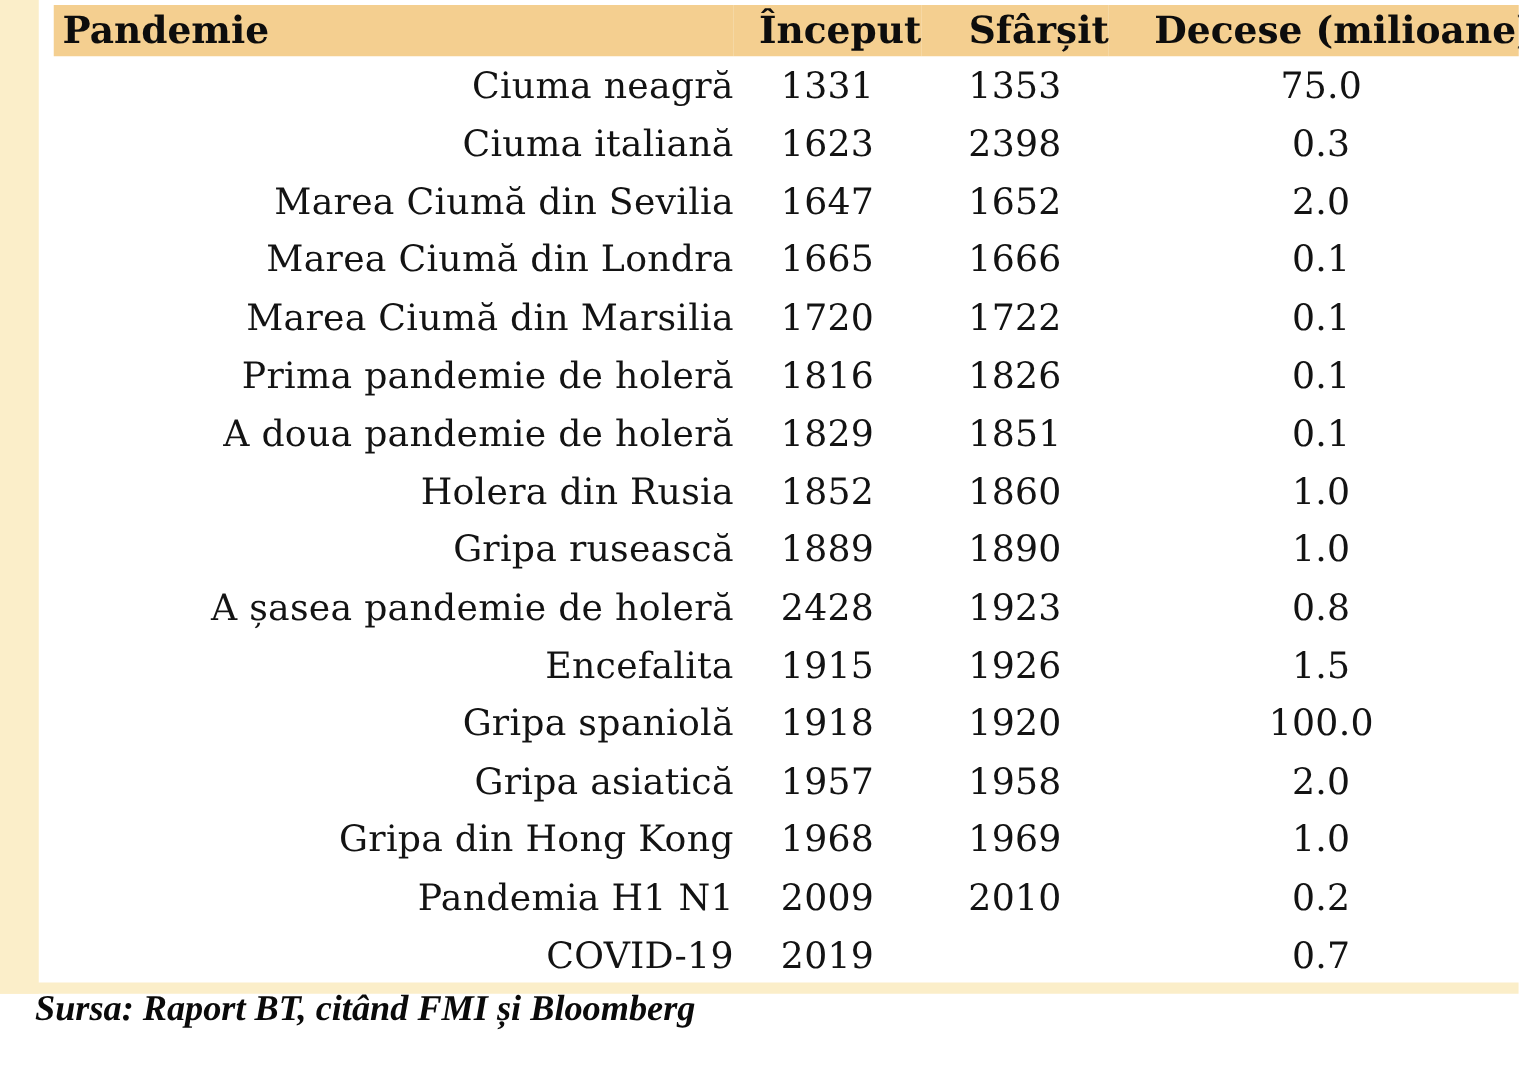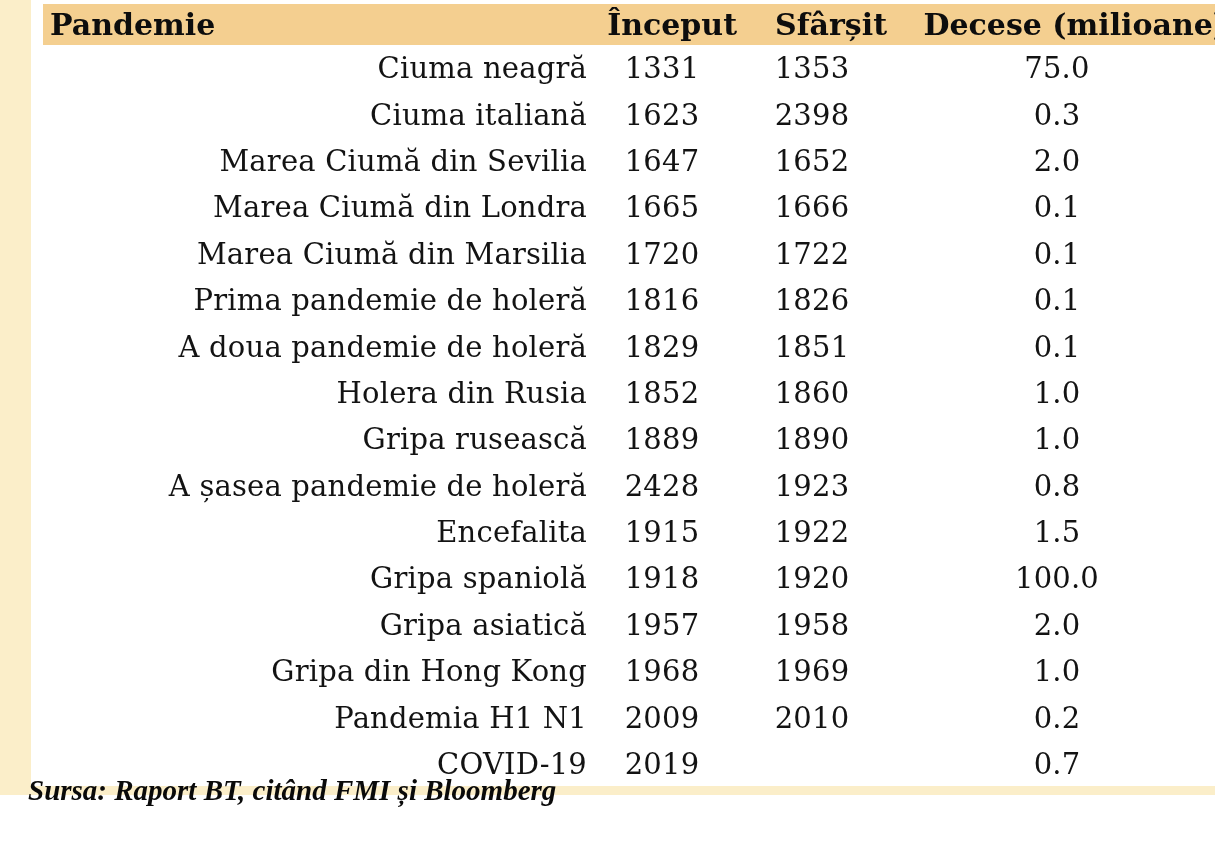--- a/index.html
+++ b/index.html
@@ -67,21 +67,21 @@
     white-space: nowrap;
     letter-spacing: 0.2px;
   }
   table.pandemics tbody td.d-name {
     text-align: right;
     padding-left: 7px;
   }
   .source-line {
     position: absolute;
     left: 28px;
-    top: 774px;
+    top: 791px;
     font-family: "Liberation Serif", "DejaVu Serif", serif;
     font-style: italic;
     font-weight: bold;
     font-size: 29px;
     color: #0a0a0a;
     white-space: nowrap;
   }
 </style>
 </head>
 <body>
@@ -163,21 +163,21 @@
         </tr>
         <tr>
           <td class="d-name">A șasea pandemie de holeră</td>
           <td class="d-start">2428</td>
           <td class="d-end">1923</td>
           <td class="d-death">0.8</td>
         </tr>
         <tr>
           <td class="d-name">Encefalita</td>
           <td class="d-start">1915</td>
-          <td class="d-end">1922</td>
+          <td class="d-end">1926</td>
           <td class="d-death">1.5</td>
         </tr>
         <tr>
           <td class="d-name">Gripa spaniolă</td>
           <td class="d-start">1918</td>
           <td class="d-end">1920</td>
           <td class="d-death">100.0</td>
         </tr>
         <tr>
           <td class="d-name">Gripa asiatică</td>

